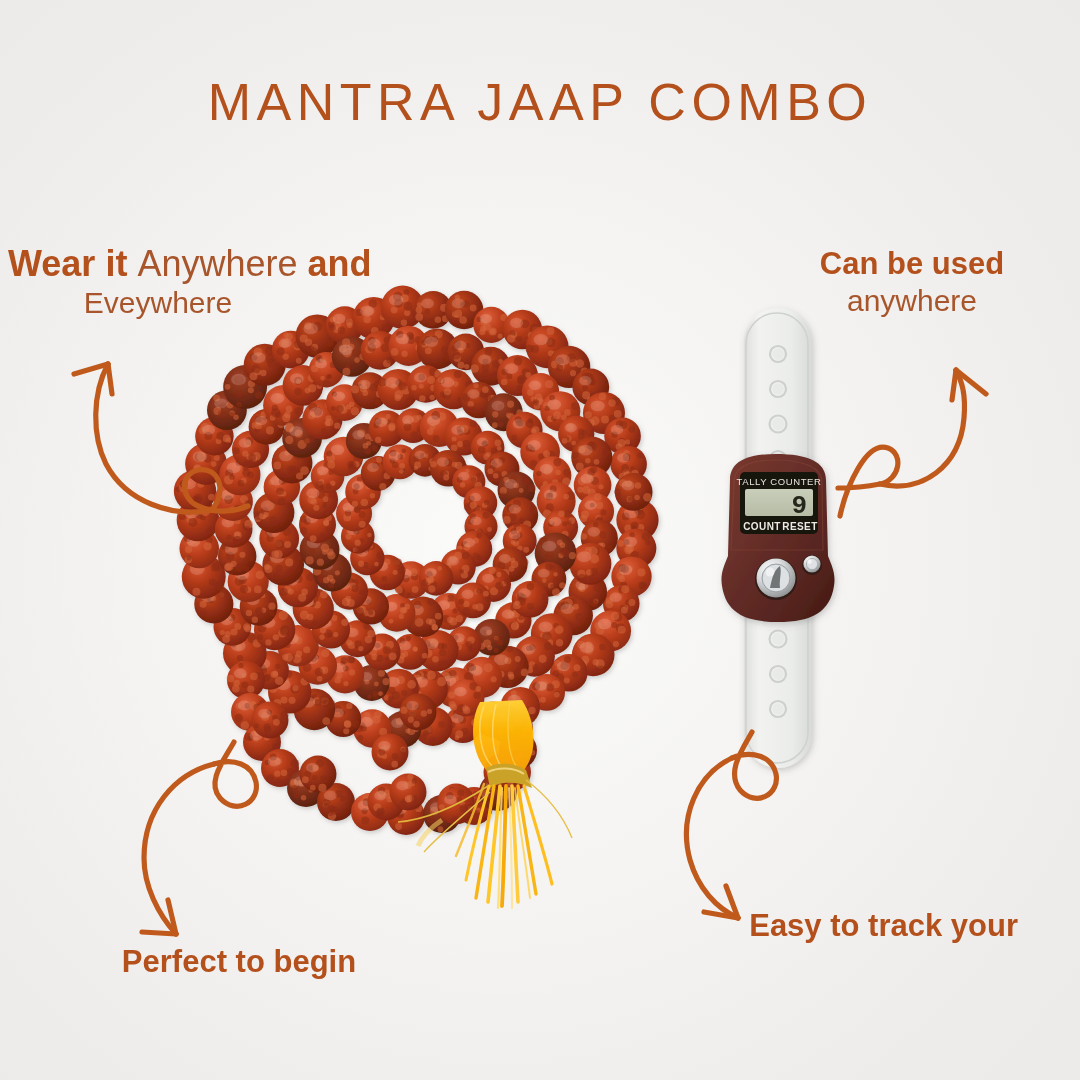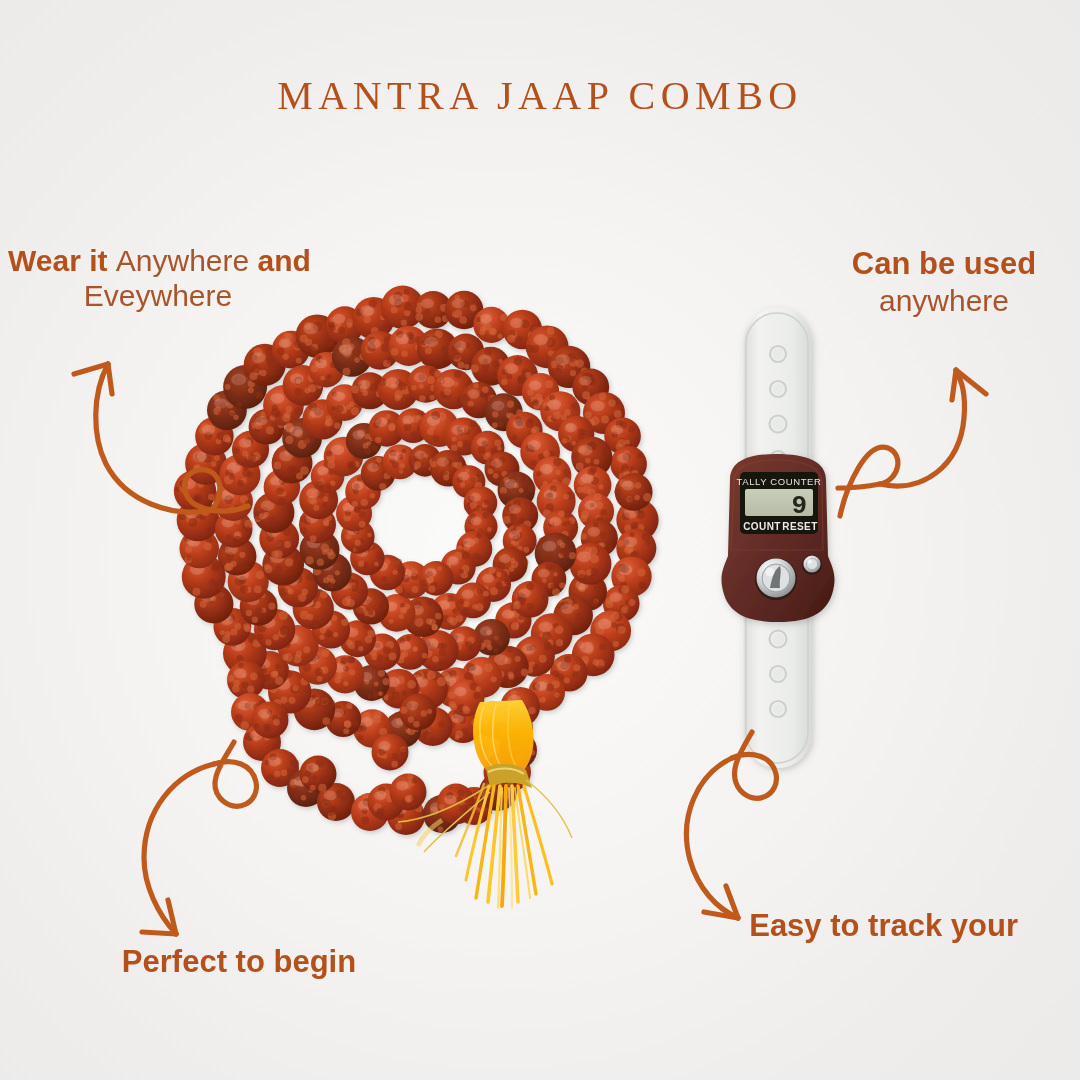--- a/index.html
+++ b/index.html
@@ -11,37 +11,37 @@
     position:relative;
   }
   .stage{position:absolute;inset:0;
     background:
       radial-gradient(circle at 46% 52%, #fbfbfa 0%, #f4f3f1 46%, #eeedeb 74%, #eceae8 100%);
   }
   
   #title{
     position:absolute;top:72px;left:0;width:1080px;
     text-align:center;
-    font-family:Liberation Serif, serif;
-    font-size:40px;
+    font-family:Liberation Sans, sans-serif;
+    font-size:52px;
     letter-spacing:5.5px;
     color:#b4501c;
     font-weight:400;
     white-space:nowrap;
   }
   
   .callout{position:absolute;color:#9c4a1a;line-height:1.18;}
-  .callout .l1{display:block;font-size:30px;}
+  .callout .l1{display:block;font-size:36px;}
   .callout .l2{display:block;font-size:30px;}
   .b{font-weight:bold;color:#b4501c;}
   .r{font-weight:400;color:#a8552c;}
 
   #callout-tl{left:8px;top:243px;width:380px;text-align:left;}
   #callout-tl .l2{text-align:center;width:300px;}
-  #callout-tr{right:2px;top:246px;width:268px;text-align:center;}
+  #callout-tr{right:34px;top:246px;width:268px;text-align:center;}
   #callout-bl{left:64px;top:944px;width:350px;text-align:center;}
   #callout-br{left:628px;top:908px;width:390px;text-align:right;}
   #callout-tr .l1,#callout-bl .l1,#callout-br .l1{font-size:31px;}
 
   
   .arrow{position:absolute;}
   #arrow-tl{left:52px;top:330px;width:200px;height:190px;}
   #arrow-tr{left:830px;top:338px;width:190px;height:190px;}
   #arrow-bl{left:128px;top:738px;width:190px;height:205px;}
   #arrow-br{left:668px;top:728px;width:195px;height:205px;}

